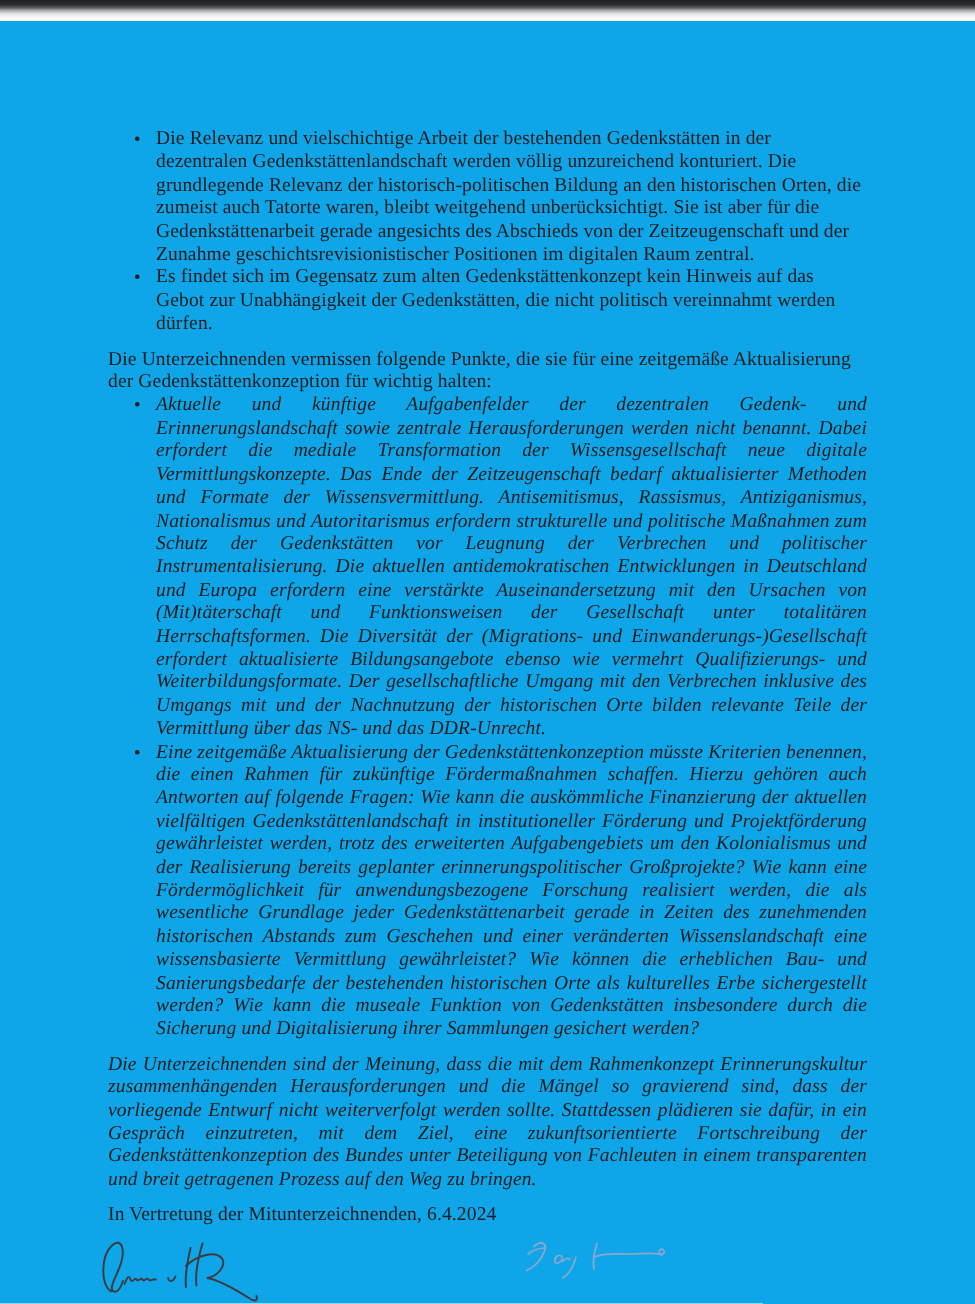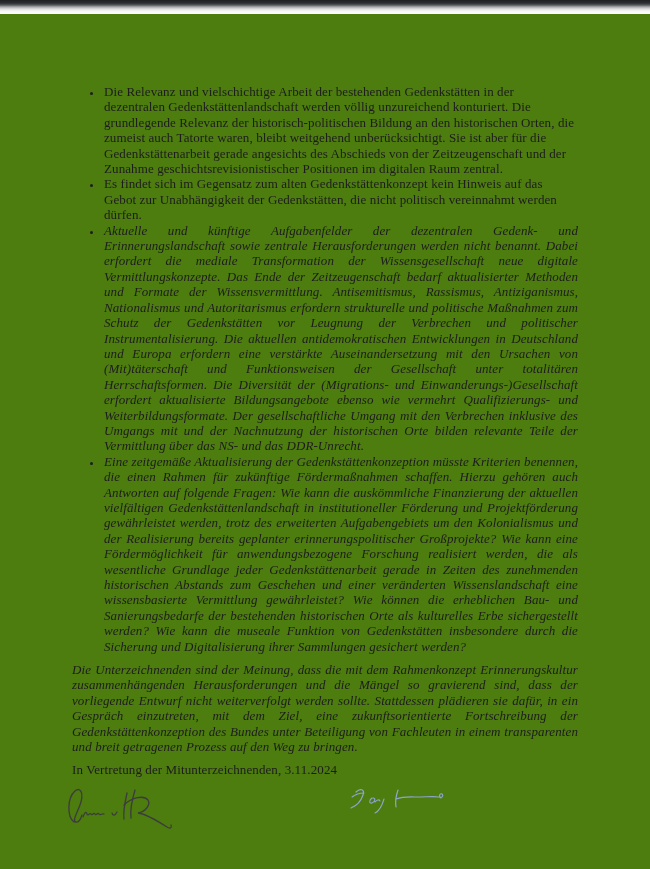--- a/index.html
+++ b/index.html
@@ -4,21 +4,21 @@
 <style>
   html, body {
     margin: 0;
     padding: 0;
     background: #ffffff;
   }
   .page {
     position: relative;
     width: 650px;
     height: 869px;
-    background: #4d7c0f;
+    background: #0ea5e9;
     overflow: hidden;
     font-family: "Liberation Serif", "DejaVu Serif", serif;
     color: #1d1d1d;
   }
   .page-edge {
     position: absolute;
     top: 0; left: 0;
     width: 100%;
     height: 14px;
     background: linear-gradient(to bottom,
@@ -76,29 +76,30 @@
 <div class="page">
   <div class="page-edge"></div>
 
   <div class="content">
 
     <ul class="doc-list ragged">
       <li>Die Relevanz und vielschichtige Arbeit der bestehenden Gedenkstätten in der dezentralen Gedenkstättenlandschaft werden völlig unzureichend konturiert. Die grundlegende Relevanz der historisch-politischen Bildung an den historischen Orten, die zumeist auch Tatorte waren, bleibt weitgehend unberücksichtigt. Sie ist aber für die Gedenkstättenarbeit gerade angesichts des Abschieds von der Zeitzeugenschaft und der Zunahme geschichtsrevisionistischer Positionen im digitalen Raum zentral.</li>
       <li>Es findet sich im Gegensatz zum alten Gedenkstättenkonzept kein Hinweis auf das Gebot zur Unabhängigkeit der Gedenkstätten, die nicht politisch vereinnahmt werden dürfen.</li>
     </ul>
 
+    <p class="doc-par ragged">Die Unterzeichnenden vermissen folgende Punkte, die sie für eine zeitgemäße Aktualisierung der Gedenkstättenkonzeption für wichtig halten:</p>
 
     <ul class="doc-list justified block-gap">
       <li class="justified">Aktuelle und künftige Aufgabenfelder der dezentralen Gedenk- und Erinnerungslandschaft sowie zentrale Herausforderungen werden nicht benannt. Dabei erfordert die mediale Transformation der Wissensgesellschaft neue digitale Vermittlungskonzepte. Das Ende der Zeitzeugenschaft bedarf aktualisierter Methoden und Formate der Wissensvermittlung. Antisemitismus, Rassismus, Antiziganismus, Nationalismus und Autoritarismus erfordern strukturelle und politische Maßnahmen zum Schutz der Gedenkstätten vor Leugnung der Verbrechen und politischer Instrumentalisierung. Die aktuellen antidemokratischen Entwicklungen in Deutschland und Europa erfordern eine verstärkte Auseinandersetzung mit den Ursachen von (Mit)täterschaft und Funktionsweisen der Gesellschaft unter totalitären Herrschaftsformen. Die Diversität der (Migrations- und Einwanderungs-)Gesellschaft erfordert aktualisierte Bildungsangebote ebenso wie vermehrt Qualifizierungs- und Weiterbildungsformate. Der gesellschaftliche Umgang mit den Verbrechen inklusive des Umgangs mit und der Nachnutzung der historischen Orte bilden relevante Teile der Vermittlung über das NS- und das DDR-Unrecht.</li>
       <li class="justified">Eine zeitgemäße Aktualisierung der Gedenkstättenkonzeption müsste Kriterien benennen, die einen Rahmen für zukünftige Fördermaßnahmen schaffen. Hierzu gehören auch Antworten auf folgende Fragen: Wie kann die auskömmliche Finanzierung der aktuellen vielfältigen Gedenkstättenlandschaft in institutioneller Förderung und Projektförderung gewährleistet werden, trotz des erweiterten Aufgabengebiets um den Kolonialismus und der Realisierung bereits geplanter erinnerungspolitischer Großprojekte? Wie kann eine Fördermöglichkeit für anwendungsbezogene Forschung realisiert werden, die als wesentliche Grundlage jeder Gedenkstättenarbeit gerade in Zeiten des zunehmenden historischen Abstands zum Geschehen und einer veränderten Wissenslandschaft eine wissensbasierte Vermittlung gewährleistet? Wie können die erheblichen Bau- und Sanierungsbedarfe der bestehenden historischen Orte als kulturelles Erbe sichergestellt werden? Wie kann die museale Funktion von Gedenkstätten insbesondere durch die Sicherung und Digitalisierung ihrer Sammlungen gesichert werden?</li>
     </ul>
 
     <p class="doc-par justified">Die Unterzeichnenden sind der Meinung, dass die mit dem Rahmenkonzept Erinnerungskultur zusammenhängenden Herausforderungen und die Mängel so gravierend sind, dass der vorliegende Entwurf nicht weiterverfolgt werden sollte. Stattdessen plädieren sie dafür, in ein Gespräch einzutreten, mit dem Ziel, eine zukunftsorientierte Fortschreibung der Gedenkstättenkonzeption des Bundes unter Beteiligung von Fachleuten in einem transparenten und breit getragenen Prozess auf den Weg zu bringen.</p>
 
-    <p class="doc-par rep-line">In Vertretung der Mitunterzeichnenden, 3.11.2024</p>
+    <p class="doc-par rep-line">In Vertretung der Mitunterzeichnenden, 6.4.2024</p>
 
     <div class="signature-row">
       <div class="sig-left">
         <svg class="sig" width="122" height="50" viewBox="0 0 122 50" fill="none" xmlns="http://www.w3.org/2000/svg">
           <path d="M10 40 C 3 35, 3 16, 11 9 C 17 4, 20 12, 16 23 C 13 31, 8 39, 12 40 C 15 41, 17 36, 18 33" stroke-width="1.3" stroke-linecap="round" fill="none" stroke="#3c3c3e"></path>
           <path d="M19 35 C 21 30, 22 29, 23 32 C 24 35, 26 30, 27 32 C 28 34, 30 30, 31 32 C 32 34, 34 30, 35 32 C 36 34, 38 31, 40 32" stroke-width="1.2" stroke-linecap="round" fill="none" stroke="#3c3c3e"></path>
           <path d="M48 31 C 49 34, 51 34, 53 30" stroke-width="1.2" stroke-linecap="round" fill="none" stroke="#3c3c3e"></path>
           <path d="M63 11 C 61 20, 59 30, 60 37" stroke-width="1.3" stroke-linecap="round" fill="none" stroke="#3c3c3e"></path>
           <path d="M71 8 C 68 18, 66 28, 67 36" stroke-width="1.3" stroke-linecap="round" fill="none" stroke="#3c3c3e"></path>
           <path d="M60 23 C 68 15, 80 13, 84 18 C 87 23, 81 30, 74 31 C 81 32, 92 38, 103 45 C 106 47, 108 46, 107 43" stroke-width="1.3" stroke-linecap="round" fill="none" stroke="#3c3c3e"></path>

